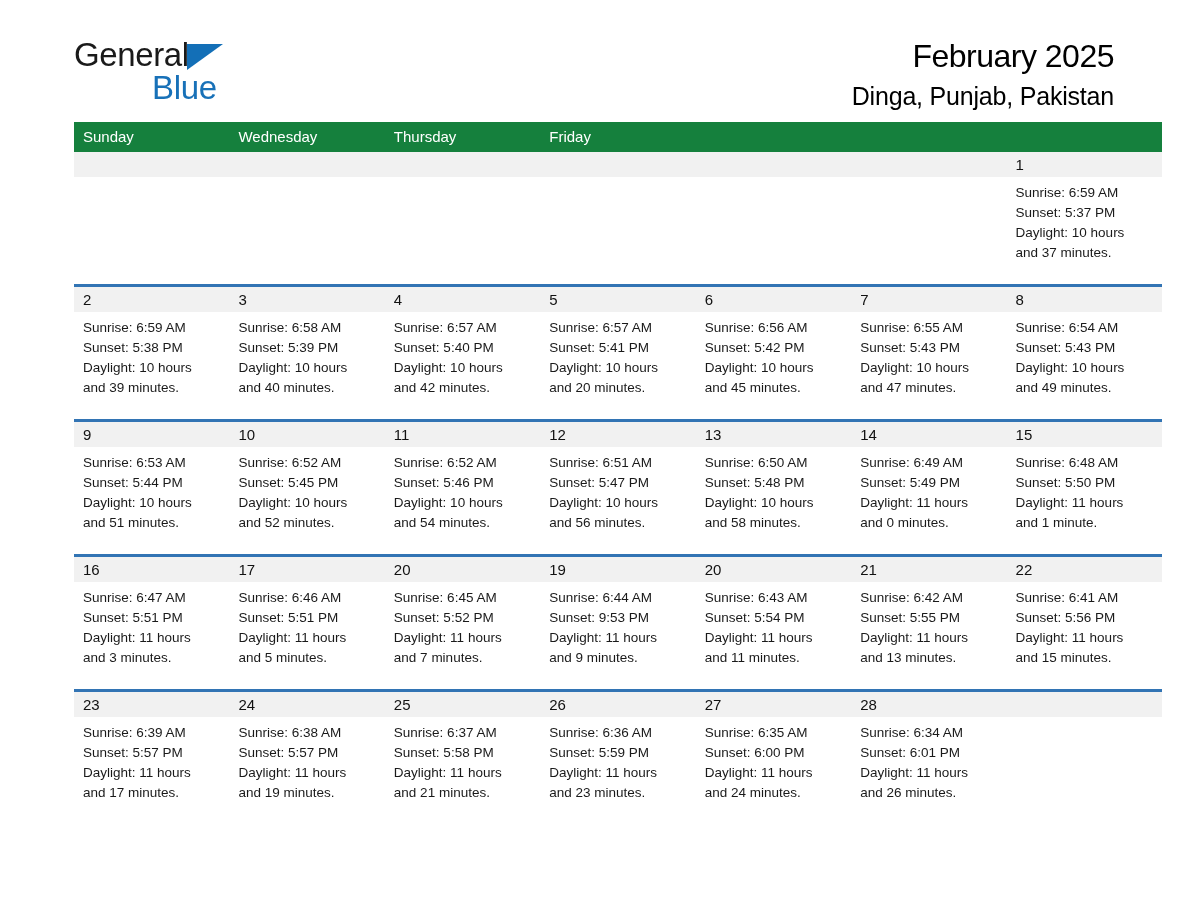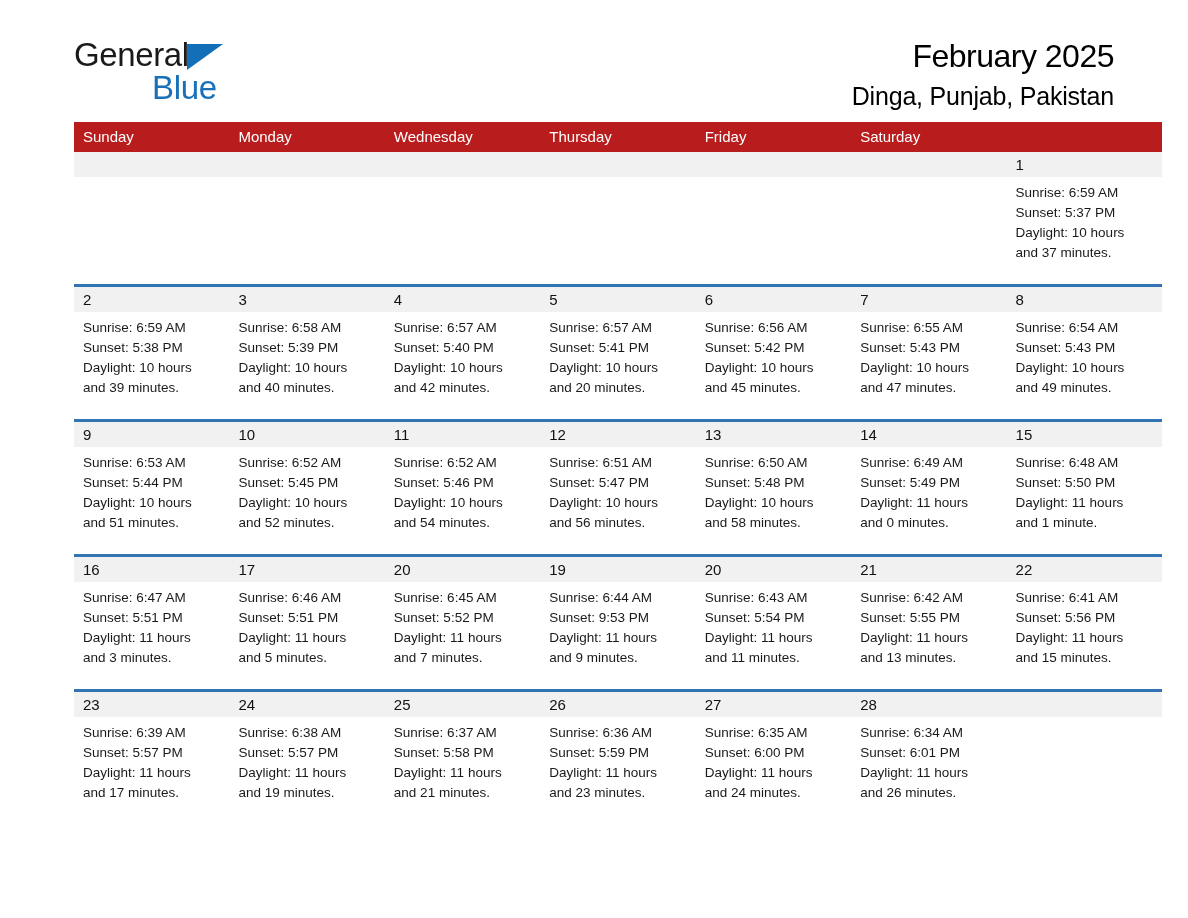--- a/index.html
+++ b/index.html
@@ -83,21 +83,21 @@
   }
 
   
   .calendar {
     margin-top: 12px;
     width: 1088px;
   }
   .weekday-row {
     display: grid;
     grid-template-columns: repeat(7, 1fr);
-    background: #b91c1c;
+    background: #15803d;
     height: 30px;
   }
   .weekday {
     color: #ffffff;
     font-size: 15px;
     line-height: 30px;
     padding-left: 9px;
     box-sizing: border-box;
     white-space: nowrap;
   }
@@ -143,25 +143,23 @@
     </div>
     <div class="titles">
       <div class="month-title">February 2025</div>
       <div class="location-title">Dinga, Punjab, Pakistan</div>
     </div>
   </div>
 
   <div class="calendar">
     <div class="weekday-row">
       <div class="weekday">Sunday</div>
-      <div class="weekday">Monday</div>
       <div class="weekday">Wednesday</div>
       <div class="weekday">Thursday</div>
       <div class="weekday">Friday</div>
-      <div class="weekday">Saturday</div>
     </div>
     <div id="weeks-container">
         <div class="week-row first">
           <div class="day-cell empty">
             <div class="daynum-band">
               <div class="daynum"></div>
             </div>
           </div>
           <div class="day-cell empty">
             <div class="daynum-band">

